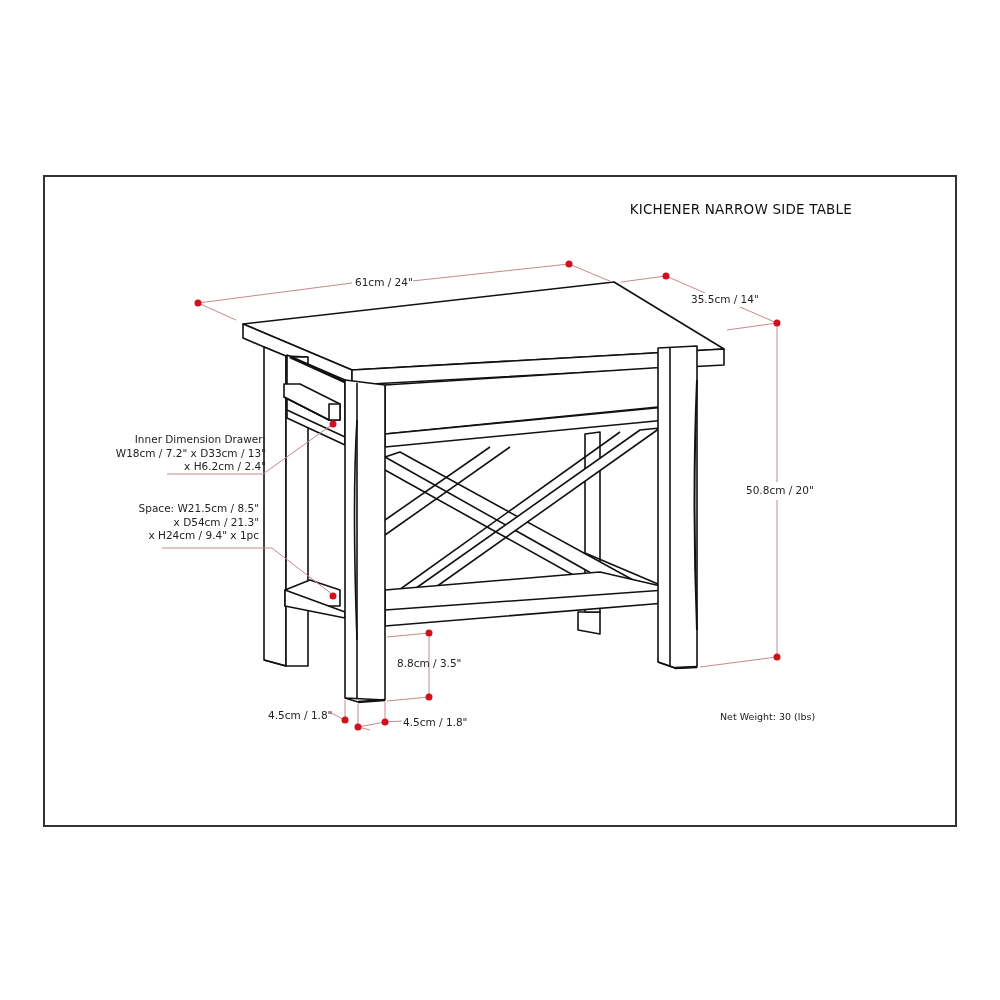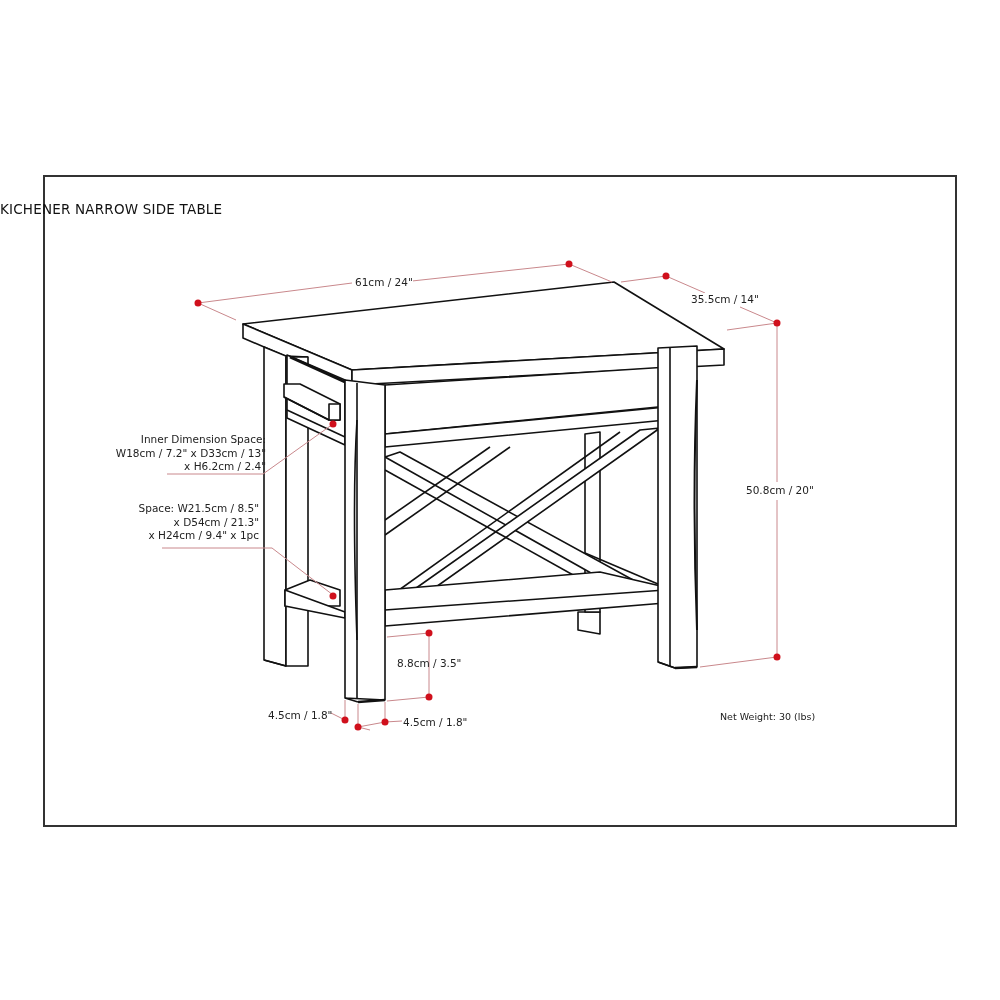--- a/index.html
+++ b/index.html
@@ -2,21 +2,21 @@
 <html><head>
 <meta charset="utf-8">
 <style>
   html, body { margin: 0; padding: 0; background: #ffffff; }
   body { width: 1000px; height: 1000px; position: relative; overflow: hidden;
          font-family: "DejaVu Sans", "Liberation Sans", sans-serif; }
   .frame { position: absolute; left: 43px; top: 175px; width: 914px; height: 652px;
            border: 2px solid #333333; box-sizing: border-box; }
   svg.drawing { position: absolute; left: 0; top: 0; width: 1000px; height: 1000px; }
   .lbl { position: absolute; color: #222222; font-size: 10.5px; line-height: 13px; white-space: nowrap; }
-  .title { position: absolute; left: 0; width: 852px; top: 201px; text-align: left;
+  .title { position: absolute; left: 0; width: 852px; top: 201px; text-align: right;
            font-size: 13.5px; color: #111111; letter-spacing: 0.2px; }
   .block { position: absolute; text-align: right; font-size: 10.5px; line-height: 13.5px; color: #222222; }
   .block div { white-space: nowrap; }
 </style>
 </head>
 <body>
 
 <div class="frame"></div>
 
 <div class="title">KICHENER NARROW SIDE TABLE</div>
@@ -144,21 +144,21 @@
 </svg>
 
 <div class="lbl" style="left:355px; top:276px; background:#fff;">61cm / 24"</div>
 <div class="lbl" style="left:691px; top:293px; background:#fff;">35.5cm / 14"</div>
 <div class="lbl" style="left:746px; top:484px; background:#fff;">50.8cm / 20"</div>
 <div class="lbl" style="left:397px; top:657px;">8.8cm / 3.5"</div>
 <div class="lbl" style="left:268px; top:709px;">4.5cm / 1.8"</div>
 <div class="lbl" style="left:403px; top:716px;">4.5cm / 1.8"</div>
 
 <div class="block" style="right:734px; top:433px;">
-  <div>Inner Dimension Space:</div>
+  <div>Inner Dimension Drawer:</div>
   <div>W18cm / 7.2" x D33cm / 13"</div>
   <div>x H6.2cm / 2.4"</div>
 </div>
 <div class="block" style="right:741px; top:502px;">
   <div>Space: W21.5cm / 8.5"</div>
   <div>x D54cm / 21.3"</div>
   <div>x H24cm / 9.4" x 1pc</div>
 </div>
 
 <div class="lbl" style="left:720px; top:710px; font-size:9.5px;">Net Weight: 30 (lbs)</div>

